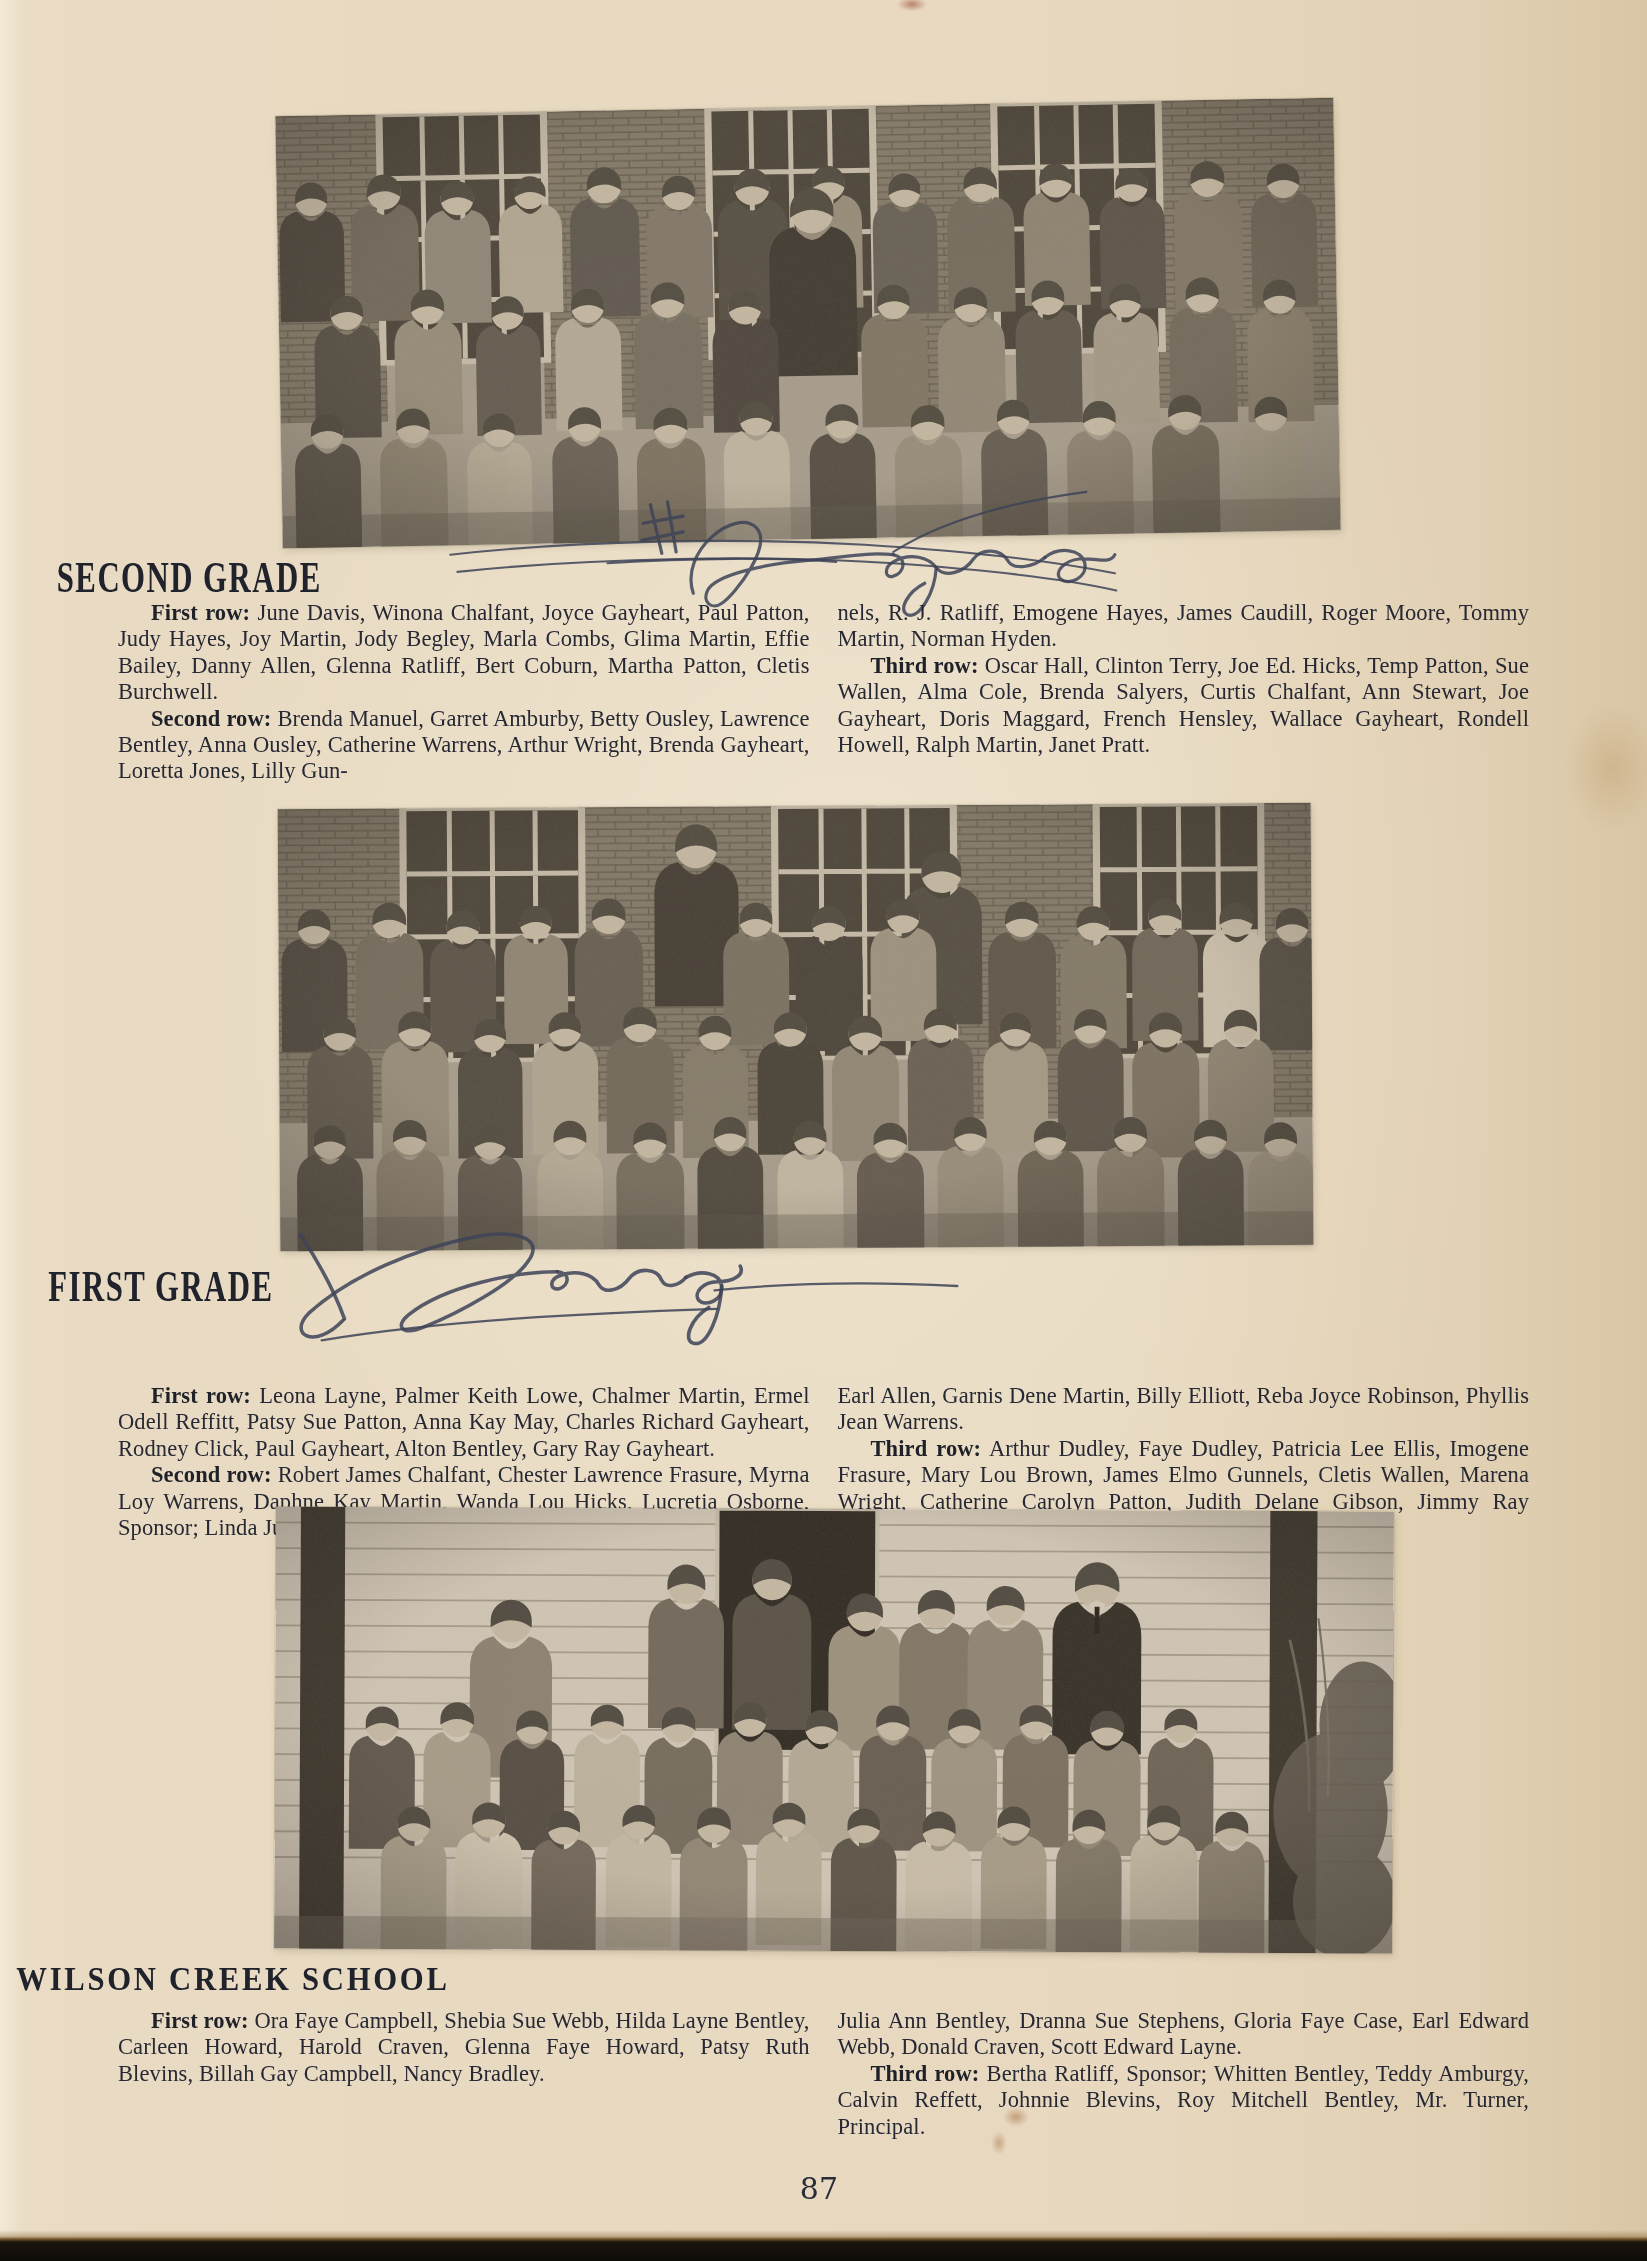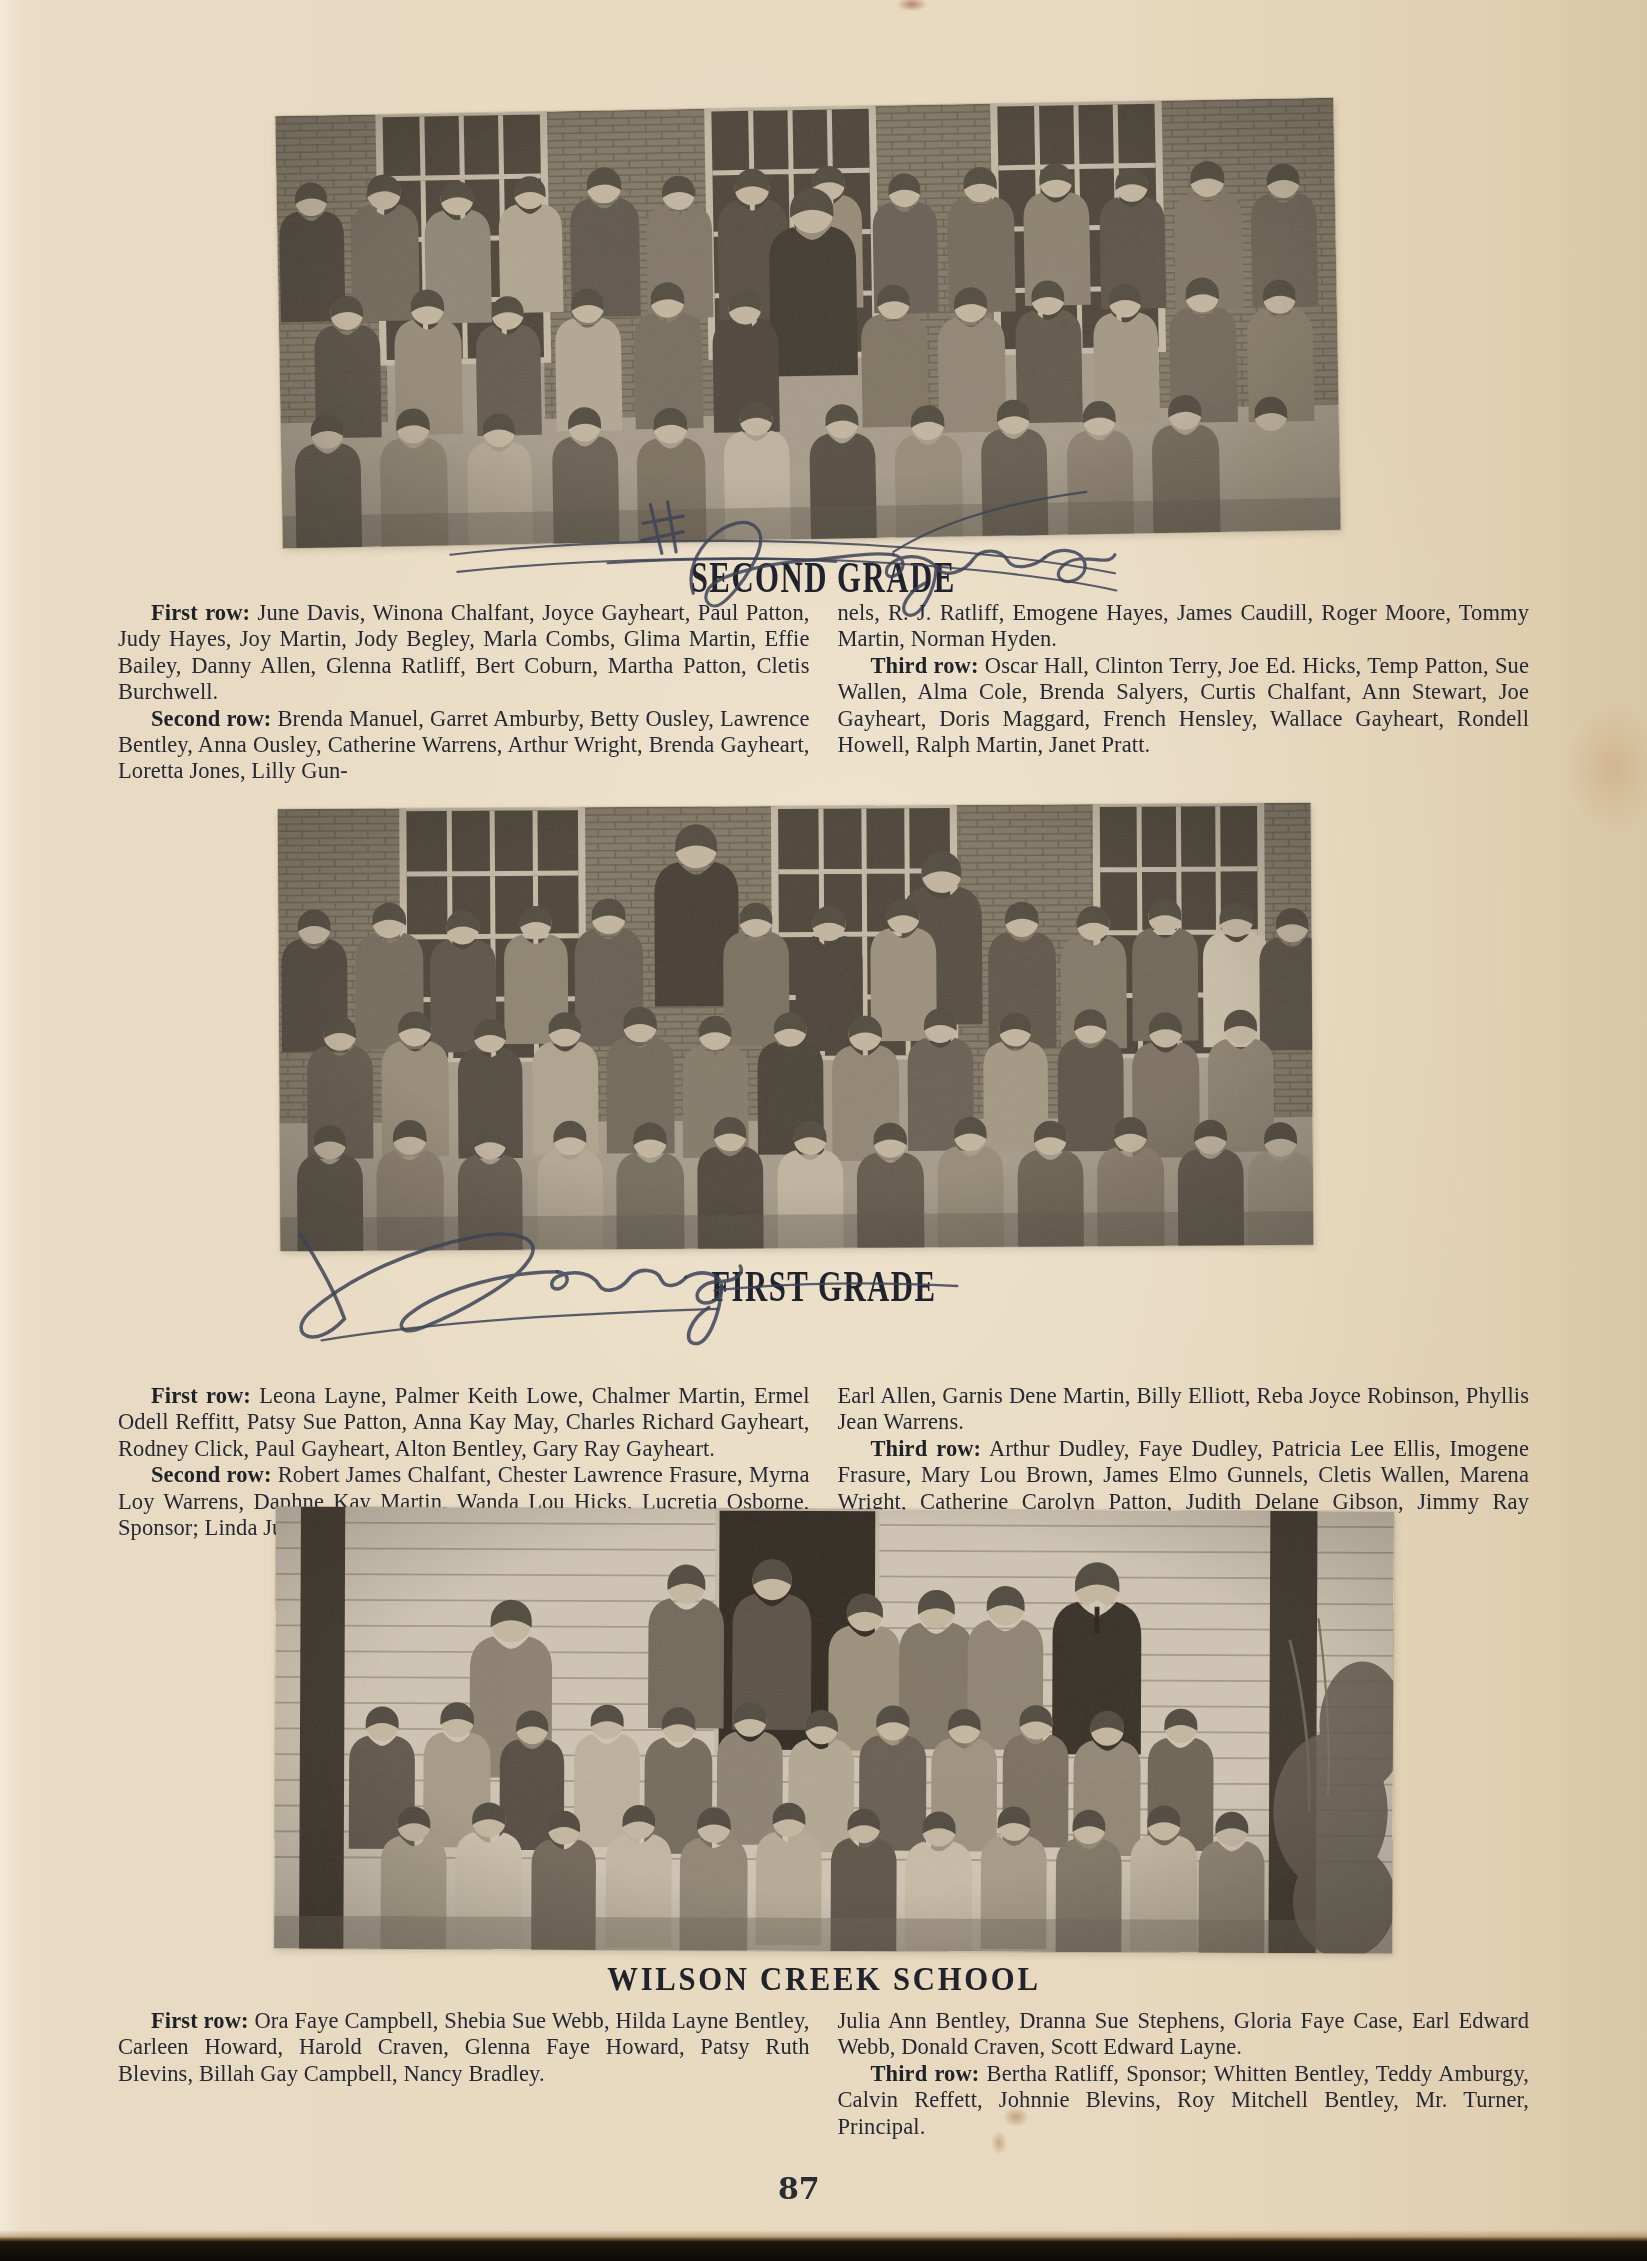--- a/index.html
+++ b/index.html
@@ -16,35 +16,35 @@
       radial-gradient(ellipse 1072px 1501px at 52% 42%, rgba(255,252,240,.30), rgba(0,0,0,0) 62%),
       linear-gradient(90deg,#f2ead7 0px,#ebddc5 23px,#e9dbc3 93px,#e7d8bf 68%,#e1d0b3 90%,#d9c6a6 100%);
   }
   .photo{position:absolute;box-shadow:0 0 0 0.7px rgba(90,75,55,.18), 1.4px 2.9px 7.1px rgba(80,65,45,.18);}
   .photo svg{display:block;width:100%;height:100%;}
   .p1{left:279px;top:107px;width:1058px;height:432px;transform:rotate(-1deg);}
   .p2{left:279px;top:806px;width:1033px;height:442px;transform:rotate(-0.35deg);}
   .p3{left:275px;top:1509px;width:1118px;height:442px;transform:rotate(0.25deg);}
   .face{fill:#c9bfab}
   .hairc{fill:#45413a}
-  .title{position:absolute;left:0;width:100%;text-align:center;color:#20222c;}
+  .title{position:absolute;left:0;width:100%;color:#20222c;}
   .title span{display:inline-block;font-weight:700;transform-origin:center;white-space:nowrap;}
   .t1{top:552px;} .t1 span{font-size:44px;letter-spacing:2.1px;transform:scaleX(.70);}
   .t2{top:1261px;} .t2 span{font-size:44px;letter-spacing:2.1px;transform:scaleX(.70);}
   .t3{top:1961px;} .t3 span{font-size:33px;letter-spacing:2.9px;transform:scaleX(.93);}
   .hand{position:absolute;pointer-events:none;}
   .hand path{fill:none;stroke:#3d4357;stroke-linecap:round;stroke-linejoin:round;opacity:.85;}
   .cols{position:absolute;left:118px;width:1411px;display:flex;gap:28px;}
   .b1{top:600px;} .b2{top:1383px;} .b3{top:2008px;}
   .col{flex:1 1 0;}
   .col p{margin:0;font-size:22.5px;line-height:26.4px;text-align:justify;text-indent:33px;letter-spacing:0.1px;}
   .col p.cont{text-indent:0;}
   .col b{font-weight:700;color:#1f2129;}
-  .pagenum{position:absolute;left:778px;top:2171px;width:60px;text-align:left;
-    font-family:"DejaVu Serif","Liberation Serif",serif;font-weight:700;font-size:30px;color:#2a2c38;}
+  .pagenum{position:absolute;left:778px;top:2171px;width:60px;text-align:right;
+    font-family:"DejaVu Serif","Liberation Serif",serif;font-weight:400;font-size:30px;color:#2a2c38;}
   .bottom-edge{position:absolute;left:0;right:0;top:2230px;height:31px;
     background:linear-gradient(180deg, rgba(120,90,50,0) 0px, rgba(130,95,50,.40) 6.4px, #6e5026 9.3px, #1b150e 12px, #0d0a07 100%);}
 </style>
 </head>
 <body>
 
 <svg width="0" height="0" style="position:absolute" aria-hidden="true">
   <defs>
     <g id="p">
       <path d="M-46,170 L-46,48 Q-46,18 -20,12 Q-8,26 0,26 Q8,26 20,12 Q46,18 46,48 L46,170 Z"></path>

